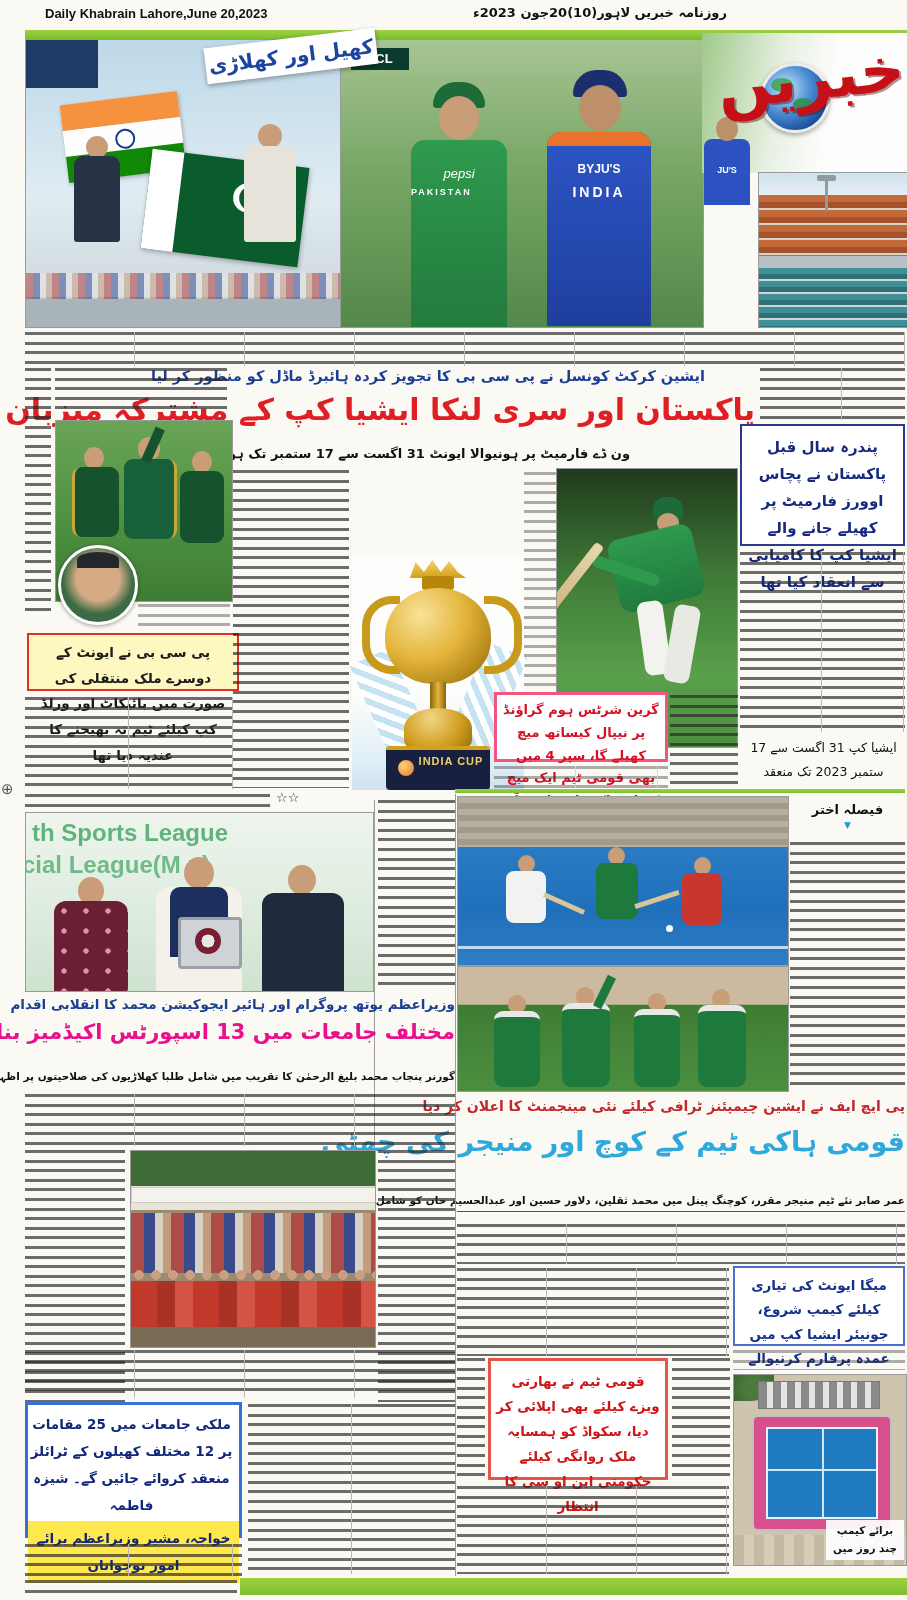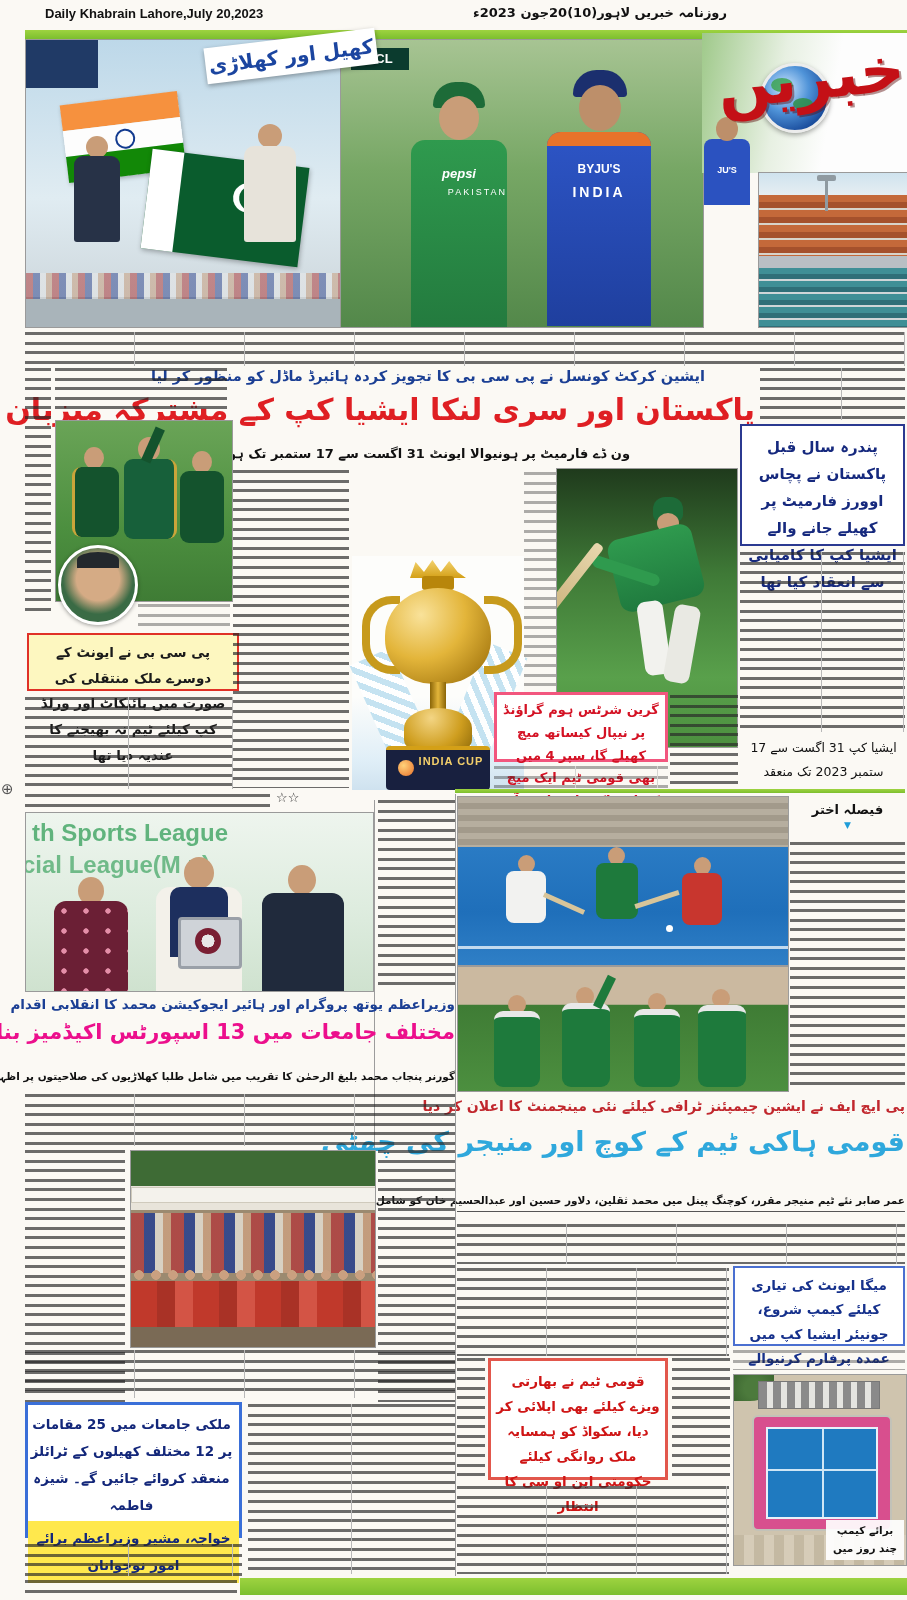--- a/index.html
+++ b/index.html
@@ -40,21 +40,21 @@
   .bx-trials .yline{background:#ffe84d;display:block;padding:4px 2px;}
   .bx-trials .mline{display:block;padding:6px 4px 2px 0;}
   .head{position:absolute;border-radius:50%;background:#c99d78;}
   .cap{font-size:12px;color:#111;}
 </style>
 </head>
 <body>
 
 <div class="page">
 
-  <div class="abs en" style="left:45px;top:6px;font-size:13px;font-weight:bold;">Daily Khabrain Lahore,July 20,2023</div>
+  <div class="abs en" style="left:45px;top:6px;font-size:13px;font-weight:bold;">Daily Khabrain Lahore,June 20,2023</div>
   <div class="abs ur" style="left:440px;top:5px;width:320px;font-size:13px;font-weight:bold;text-align:center;">روزنامہ خبریں لاہور(10)20جون 2023ء</div>
   <div class="abs gbar" style="left:25px;top:30px;width:882px;height:9px;"></div>
 
   <div class="abs photo" style="left:25px;top:39px;width:315px;height:287px;background:linear-gradient(180deg,#bdd8e9,#e0ecf2 55%,#c9d2d7);">
     <div class="abs" style="left:0;top:0;width:72px;height:48px;background:#203a66;"></div>
     <div class="abs" style="left:0;bottom:0;width:100%;height:30px;background:#a9b4ba;"></div>
     <div class="abs" style="left:0;bottom:28px;width:100%;height:26px;opacity:.55;background:repeating-linear-gradient(90deg,#b04040 0 7px,#3a4f94 7px 14px,#e8e8e8 14px 20px,#caa080 20px 26px);"></div>
 
     <div class="abs" style="left:38px;top:58px;width:118px;height:78px;transform:rotate(-7deg);box-shadow:1px 2px 4px rgba(0,0,0,.25);">
       <div style="height:33%;background:#f6913e;"></div>
@@ -76,22 +76,22 @@
   <div class="abs ur" style="left:205px;top:38px;width:172px;height:36px;transform:rotate(-7deg);background:#fff;
        box-shadow:0 2px 5px rgba(0,0,0,.35);text-align:center;font-size:20px;font-weight:bold;color:#1b45a0;line-height:36px;z-index:5;">کھیل اور کھلاڑی</div>
 
   <div class="abs photo" style="left:340px;top:39px;width:362px;height:287px;background:linear-gradient(180deg,#a7c493,#77a765 45%,#53884a);">
     <div class="abs" style="left:10px;top:8px;width:58px;height:22px;background:#0b3b2e;color:#fff;font-weight:bold;font-size:13px;text-align:center;line-height:22px;font-family:'Liberation Sans',sans-serif;">TCL</div>
 
     <div class="abs" style="left:58px;top:42px;width:120px;height:250px;">
       <div class="abs" style="left:34px;top:0;width:52px;height:26px;border-radius:26px 26px 4px 4px;background:#1d6b38;"></div>
       <div class="head" style="left:40px;top:14px;width:40px;height:44px;"></div>
       <div class="abs" style="left:12px;top:58px;width:96px;height:190px;border-radius:14px 14px 0 0;background:linear-gradient(180deg,#2f9a4e,#237a3e);">
-        <div class="en" style="margin-top:26px;text-align:center;color:#fff;font-size:13px;font-style:italic;font-weight:bold;">pepsi</div>
-        <div class="en" style="text-align:right;color:#fff;font-size:9px;letter-spacing:2px;font-weight:normal;margin-top:6px;">PAKISTAN</div>
+        <div class="en" style="margin-top:26px;text-align:center;color:#fff;font-size:13px;font-style:italic;font-weight:normal;">pepsi</div>
+        <div class="en" style="text-align:left;color:#fff;font-size:9px;letter-spacing:2px;font-weight:bold;margin-top:6px;">PAKISTAN</div>
       </div>
     </div>
 
     <div class="abs" style="left:196px;top:30px;width:126px;height:260px;">
       <div class="abs" style="left:36px;top:0;width:54px;height:27px;border-radius:27px 27px 4px 4px;background:#1b2f6e;"></div>
       <div class="head" style="left:42px;top:15px;width:42px;height:46px;background:#bd8f6a;"></div>
       <div class="abs" style="left:10px;top:62px;width:104px;height:194px;border-radius:14px 14px 0 0;background:linear-gradient(180deg,#2d55c6,#1f3f9e);">
         <div class="abs" style="left:0;top:0;width:100%;height:14px;background:#e8732a;border-radius:14px 14px 0 0;"></div>
         <div class="en" style="margin-top:30px;text-align:center;color:#fff;font-size:12px;font-weight:bold;">BYJU'S</div>
         <div class="en" style="text-align:center;color:#fff;font-size:14px;letter-spacing:3px;font-weight:bold;margin-top:8px;">INDIA</div>

